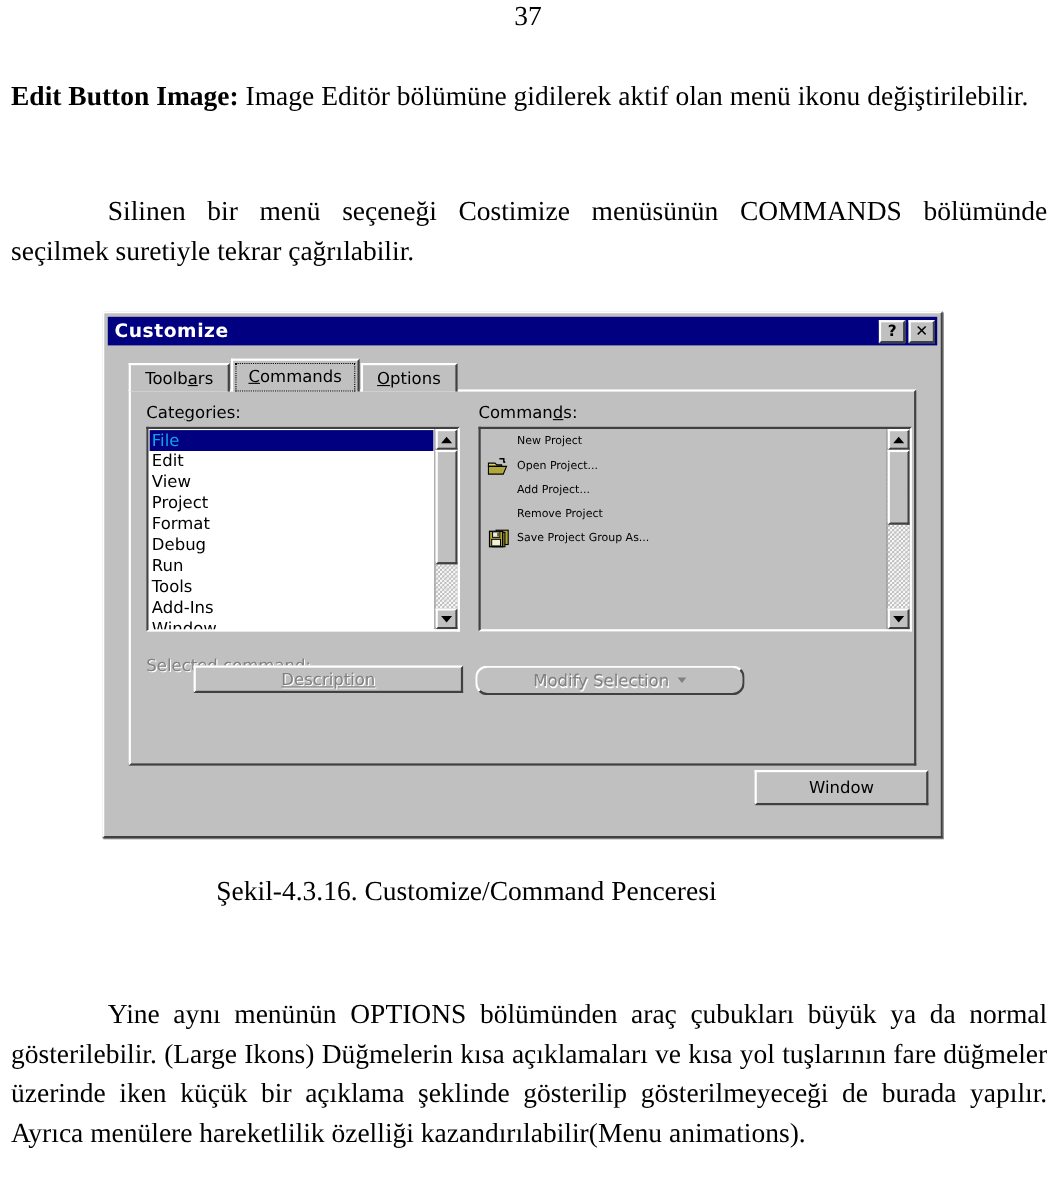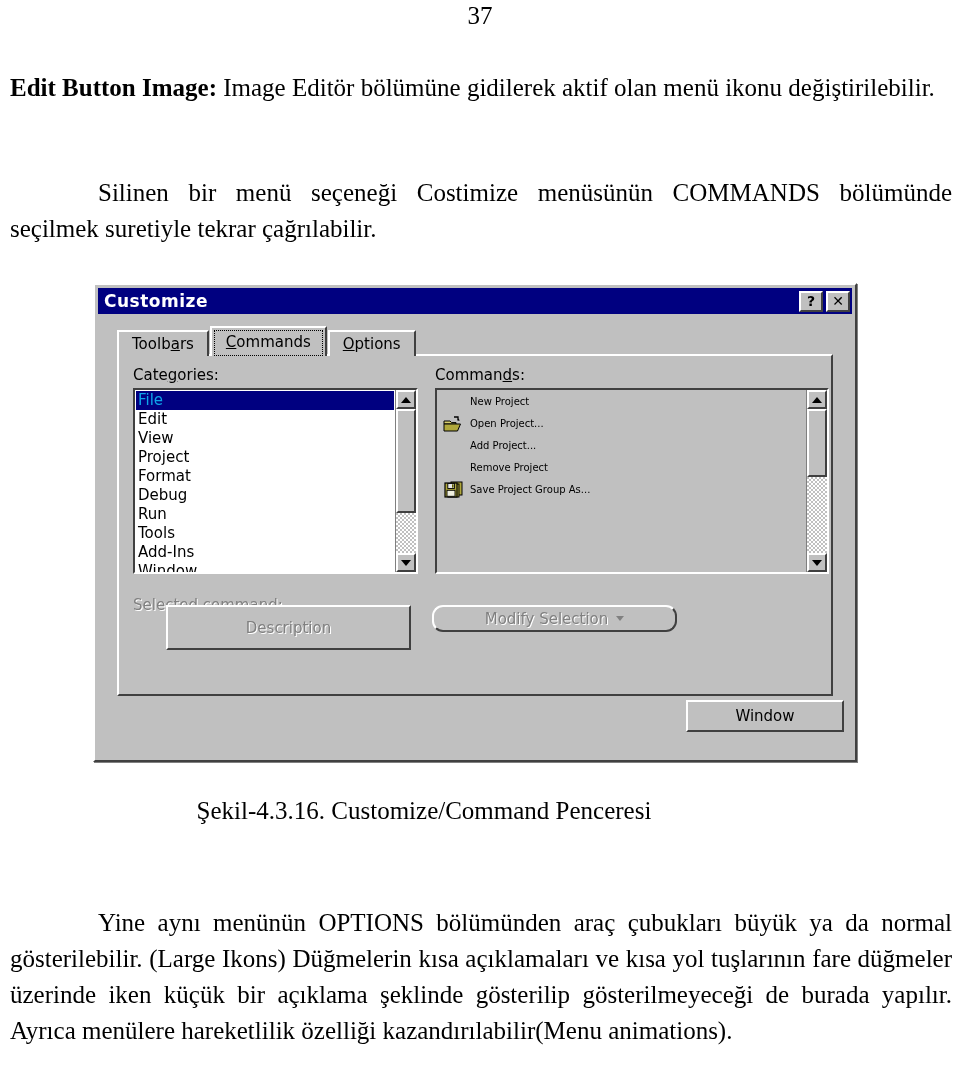--- a/index.html
+++ b/index.html
@@ -332,21 +332,21 @@
         <div class="sb-track">
           <div class="sb-thumb" id="cmd-thumb" style="top: 0%; height: 47%;"></div>
         </div>
         <div class="sb-btn">
             <span class="arrow-down"></span>
           </div>
       </div>
     </div>
 
     <div class="disabled-label" style="left:14px;top:228px;">Selected command:</div>
-    <div class="btn disabled" style="left:47px;top:249px;width:245px;height:45px;">Description</div>
+    <div class="btn disabled" style="left:57px;top:249px;width:245px;height:25px;text-decoration:underline;">Description</div>
     <div class="btn disabled" style="left:313px;top:249px;width:245px;height:27px;border-radius:11px;">
       <span>Modify Selection</span>
       <span class="caret"></span>
     </div>
   </div>
 
   <div class="btn" style="left:591px;top:415px;width:158px;height:32px;">Window</div>
 </div>
 
 <div class="figure-caption">Şekil-4.3.16. Customize/Command Penceresi</div>

